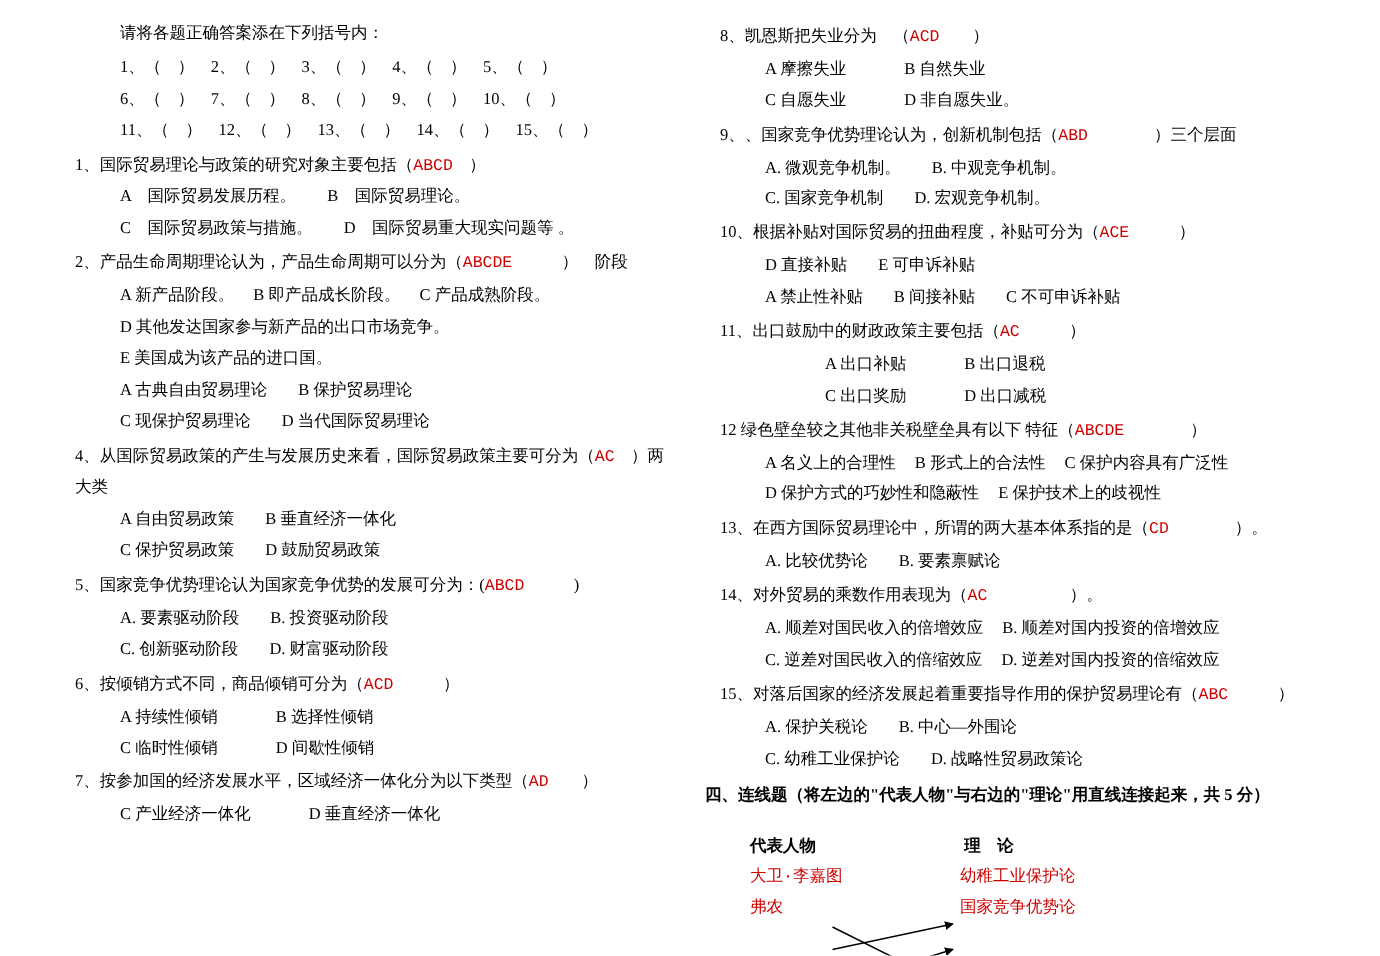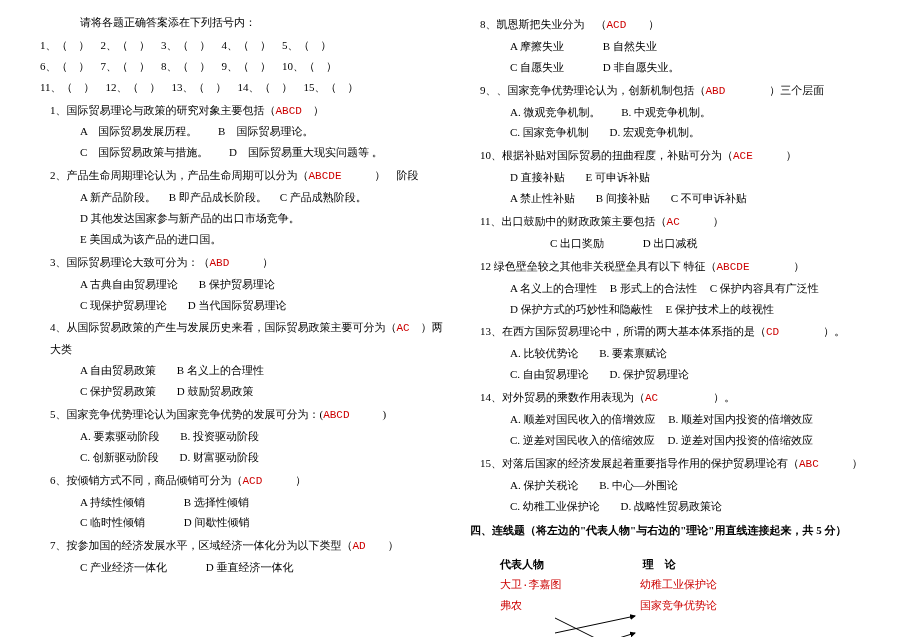--- a/index.html
+++ b/index.html
@@ -13,21 +13,21 @@
       display: flex;
       padding: 12px 30px;
       line-height: 1.9;
     }
     .col {
       width: 50%;
       padding: 0 10px;
     }
     .red { color: #c00; font-family: Liberation Mono, monospace; }
     .instruct { margin-left: 40px; margin-bottom: 2px; }
-    .slots { }
+    .slots { margin-left: 40px; }
     .q { margin-left: 10px; margin-top: 2px; }
     .opts { margin-left: 40px; }
     .opts span { margin-right: 18px; display: inline-block; }
     .opts-wide span { margin-right: 36px; display: inline-block; }
     .opts-narrow span { margin-right: 10px; display: inline-block; text-align: center; }
     .section-title { font-weight: bold; margin-top: 4px; color: #000; }
     .match-wrap { margin-left: 30px; margin-top: 13px; }
     .match-head span { display: inline-block; }
     .match-head .h1 { width: 140px; font-weight: bold; }
     .match-head .h2 { font-weight: bold; }
@@ -62,38 +62,35 @@
   <div class="opts opts-narrow">
     <span>A 新产品阶段。</span>
     <span>B 即产品成长阶段。</span>
     <span>C 产品成熟阶段。</span>
   </div>
   <div class="opts opts-narrow">
     <span>D 其他发达国家参与新产品的出口市场竞争。</span>
     <span>E 美国成为该产品的进口国。</span>
   </div>
 
-  <div class="q">
-    <span>3、国际贸易理论大致可分为：（</span><span class="red">ABD</span><span>　　　）</span>
-  </div>
   <div class="opts">
     <span>A 古典自由贸易理论</span>
     <span>B 保护贸易理论</span>
   </div>
   <div class="opts">
     <span>C 现保护贸易理论</span>
     <span>D 当代国际贸易理论</span>
   </div>
 
   <div class="q">
     <span>4、从国际贸易政策的产生与发展历史来看，国际贸易政策主要可分为（</span><span class="red">AC</span><span>　）两大类</span>
   </div>
   <div class="opts">
     <span>A 自由贸易政策</span>
-    <span>B 名义上的合理性</span>
+    <span>B 垂直经济一体化</span>
   </div>
   <div class="opts">
     <span>C 保护贸易政策</span>
     <span>D 鼓励贸易政策</span>
   </div>
 
   <div class="q">
     <span>5、国家竞争优势理论认为国家竞争优势的发展可分为：(</span><span class="red">ABCD</span><span>　　　)</span>
   </div>
   <div class="opts">
@@ -161,20 +158,24 @@
   <div class="opts">
     <span>A 禁止性补贴</span>
     <span>B 间接补贴</span>
     <span>C 不可申诉补贴</span>
   </div>
 
   <div class="q">
     <span>11、出口鼓励中的财政政策主要包括（</span><span class="red">AC</span><span>　　　）</span>
   </div>
   <div class="opts opts-wide" style="margin-left:80px">
+    <span>A 出口补贴</span>
+    <span>B 出口退税</span>
+  </div>
+  <div class="opts opts-wide" style="margin-left:80px">
     <span>C 出口奖励</span>
     <span>D 出口减税</span>
   </div>
 
   <div class="q">
     <span>12 绿色壁垒较之其他非关税壁垒具有以下 特征（</span><span class="red">ABCDE</span><span>　　　　）</span>
   </div>
   <div class="opts opts-narrow">
     <span>A 名义上的合理性</span>
     <span>B 形式上的合法性</span>
@@ -184,24 +185,20 @@
     <span>D 保护方式的巧妙性和隐蔽性</span>
     <span>E 保护技术上的歧视性</span>
   </div>
 
   <div class="q">
     <span>13、在西方国际贸易理论中，所谓的两大基本体系指的是（</span><span class="red">CD</span><span>　　　　）。</span>
   </div>
   <div class="opts">
     <span>A. 比较优势论</span>
     <span>B. 要素禀赋论</span>
-  </div>
-  <div class="opts">
-    <span>C. 自由贸易理论</span>
-    <span>D. 保护贸易理论</span>
   </div>
 
   <div class="q">
     <span>14、对外贸易的乘数作用表现为（</span><span class="red">AC</span><span>　　　　　）。</span>
   </div>
   <div class="opts opts-narrow">
     <span>A. 顺差对国民收入的倍增效应</span>
     <span>B. 顺差对国内投资的倍增效应</span>
   </div>
   <div class="opts opts-narrow">

